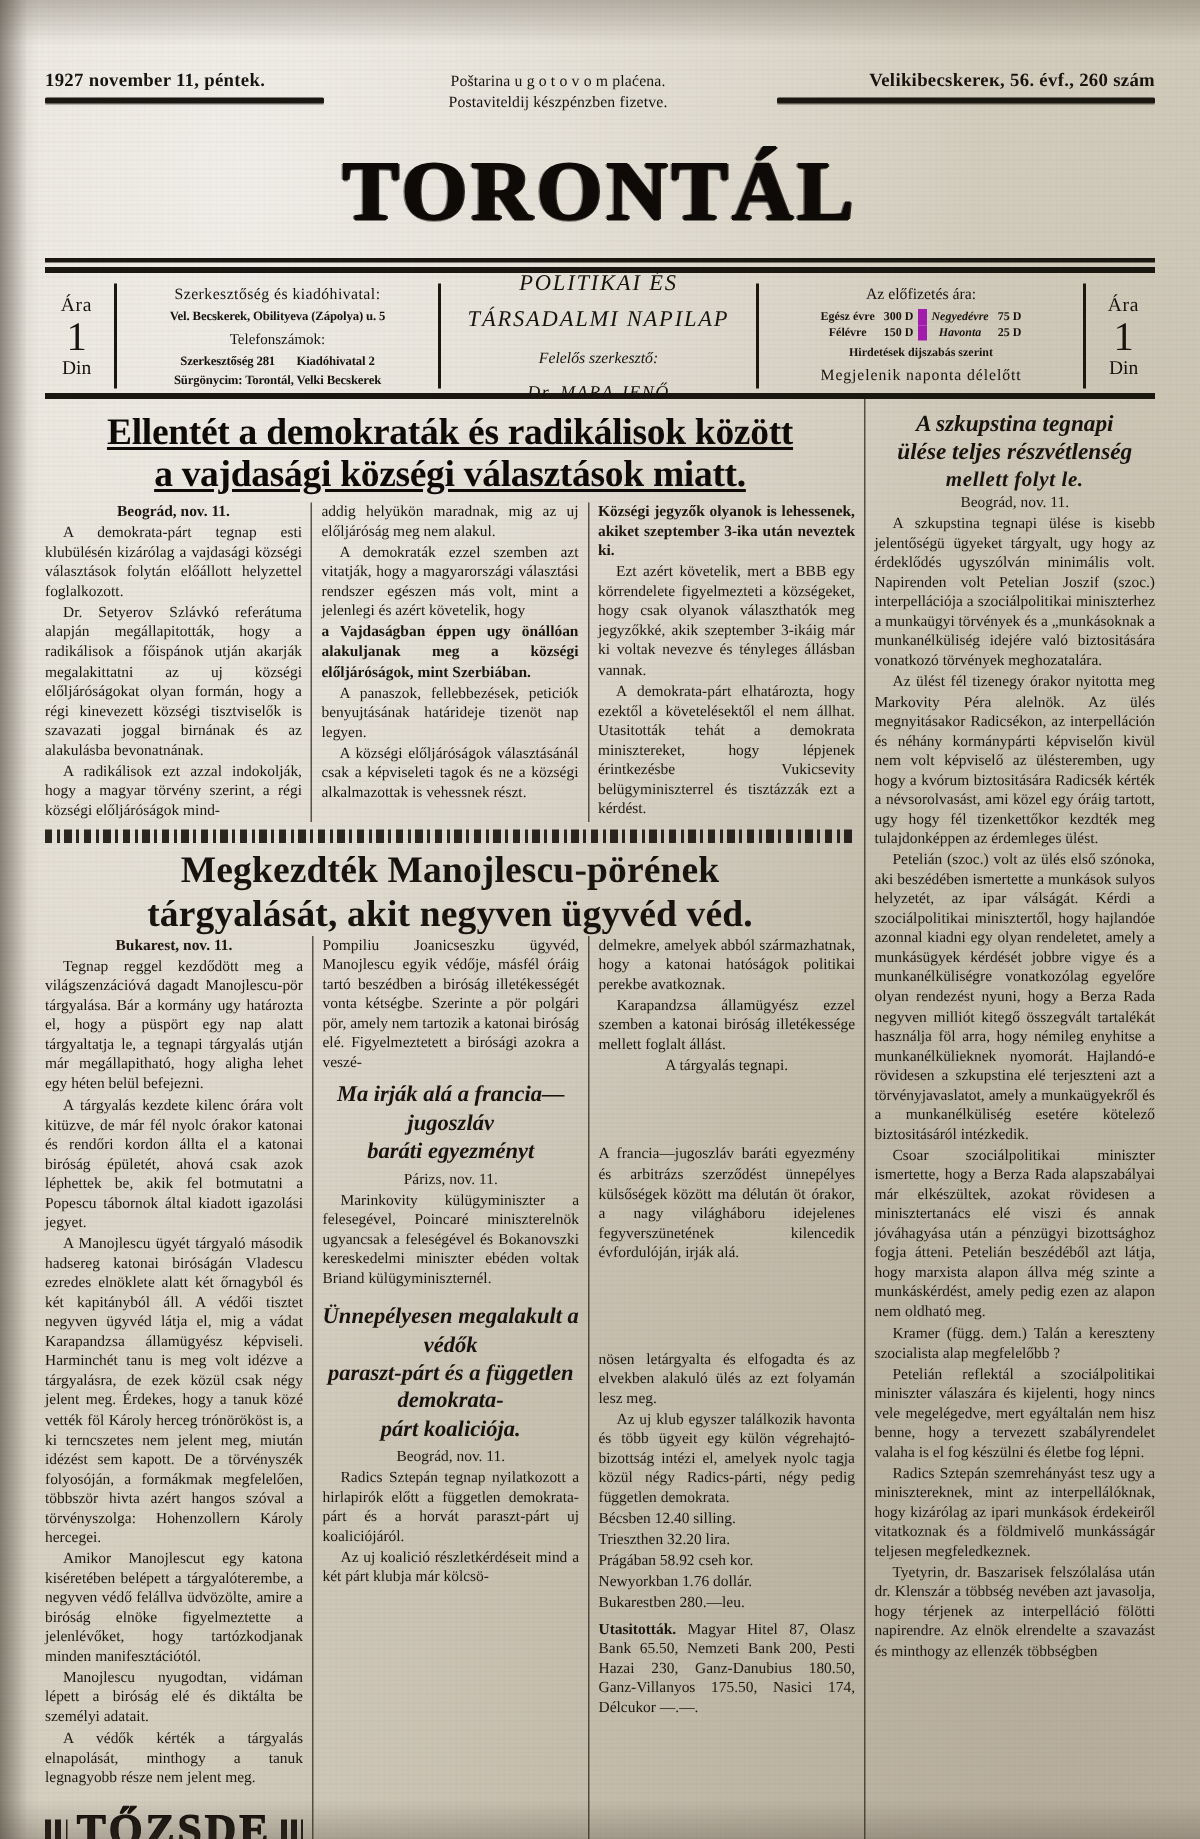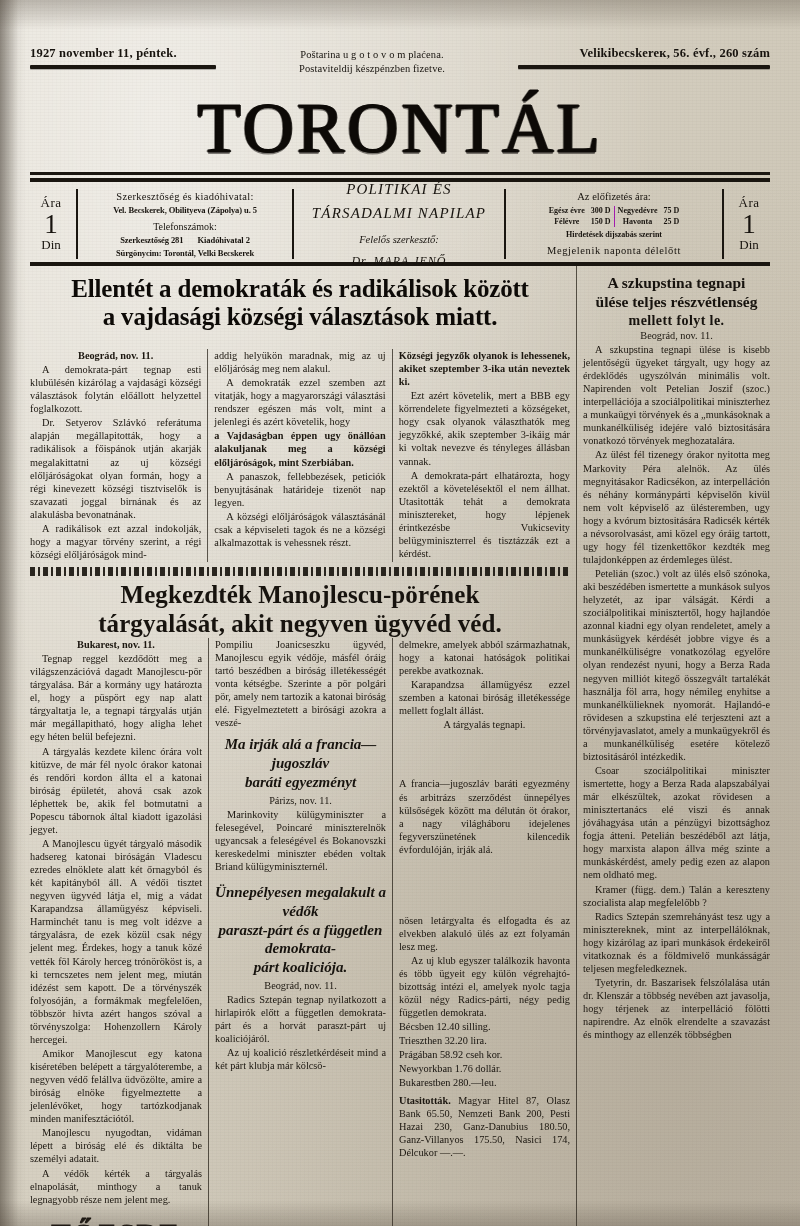--- a/index.html
+++ b/index.html
@@ -56,22 +56,22 @@
   .tb-left .rule-blk{width:186px;}
   .tb-right .rule-blk{width:252px;margin-left:auto;}
   .tb-mid div{font-size:10.5px;line-height:1.35;letter-spacing:.1px;}
 
   
   .nameplate{
     text-align:center;margin-top:6px;height:84px;position:relative;overflow:hidden;
   }
   .nameplate .title{
     font-family:"Liberation Serif", serif;
-    font-weight:normal;
-    font-size:71px;
+    font-weight:bold;
+    font-size:56px;
     line-height:84px;
     letter-spacing:3px;
     color:#0d0a07;
     text-shadow:
       1.5px 0 0 rgba(13,10,7,.85),
       -1.5px 0 0 rgba(13,10,7,.5),
       0 1.5px 0 rgba(13,10,7,.5);
     -webkit-text-stroke:1.2px #0d0a07;
   }
   .np-rule{height:3px;background:#1a1610;margin-top:2px;}
@@ -89,36 +89,36 @@
   .mb-office .s{font-size:8.5px;font-weight:bold;letter-spacing:-.1px;}
   .mb-office .tel{font-size:10px;margin-top:2px;}
   .mb-center{flex:1;text-align:center;line-height:1.6;font-style:italic;}
   .mb-center .pol{font-size:15px;letter-spacing:1.2px;}
   .mb-center .fel{font-size:10.5px;margin-top:7px;}
   .mb-center .edit{font-size:12px;letter-spacing:1px;margin-top:3px;}
   .mb-sub{width:208px;text-align:center;line-height:1.35;}
   .mb-sub .h{font-size:10.5px;}
   .mb-sub table{margin:2px auto 0;border-collapse:collapse;font-size:8px;font-weight:bold;}
   .mb-sub td{padding:0 3px;white-space:nowrap;}
-  .mb-sub td.vr{border-left:1px solid #a21caf;}
+  .mb-sub td.vr{border-left:6px solid #a21caf;font-style:italic;}
   .mb-sub .hird{font-size:8px;font-weight:bold;margin-top:3px;}
   .mb-sub .meg{font-size:10.5px;letter-spacing:.6px;margin-top:3px;}
   .mast-rule{height:4px;background:#1a1610;margin-top:3px;}
 
   
   .hl-main{
     text-align:center;font-weight:bold;font-size:25px;line-height:1.12;
-    letter-spacing:-.2px;color:#0d0a07;margin:9px 0 18px;
+    letter-spacing:-.2px;color:#0d0a07;margin:9px 0 4px;text-decoration:underline;
   }
   .hl-main2{
     text-align:center;font-weight:bold;font-size:25px;line-height:1.14;
     letter-spacing:.1px;margin:5px 0 0;
   }
   .hl-right{
-    text-align:center;font-weight:bold;font-size:15.5px;
+    text-align:center;font-style:italic;font-weight:bold;font-size:15.5px;
     line-height:1.22;margin:8px 0 0;
   }
   .hl-right .l3{font-size:14px;letter-spacing:.4px;}
   .hl-italic-box{
     text-align:center;font-style:italic;font-weight:bold;font-size:15px;
     line-height:1.25;margin:6px 0 2px;
   }
 
   
   .col p{
@@ -370,20 +370,21 @@
         <div>A szkupstina tegnapi</div>
         <div>ülése teljes részvétlenség</div>
         <div class="l3">mellett folyt le.</div>
       </div>
       <p class="center"><span>Beográd, nov. 11.</span></p>
       <p>A szkupstina tegnapi ülése is kisebb jelentőségü ügyeket tárgyalt, ugy hogy az érdeklődés ugyszólván minimális volt. Napirenden volt Petelian Joszif (szoc.) interpellációja a szociálpolitikai miniszterhez a munkaügyi törvények és a „munkásoknak a munkanélküliség idejére való biztositására vonatkozó törvények meghozatalára.</p>
       <p>Az ülést fél tizenegy órakor nyitotta meg Markovity Péra alelnök. Az ülés megnyitásakor Radicsékon, az interpelláción és néhány kormánypárti képviselőn kivül nem volt képviselő az ülésteremben, ugy hogy a kvórum biztositására Radicsék kérték a névsorolvasást, ami közel egy óráig tartott, ugy hogy fél tizenkettőkor kezdték meg tulajdonképpen az érdemleges ülést.</p>
       <p>Petelián (szoc.) volt az ülés első szónoka, aki beszédében ismertette a munkások sulyos helyzetét, az ipar válságát. Kérdi a szociálpolitikai minisztertől, hogy hajlandóe azonnal kiadni egy olyan rendeletet, amely a munkásügyek kérdését jobbre vigye és a munkanélküliségre vonatkozólag egyelőre olyan rendezést nyuni, hogy a Berza Rada negyven milliót kitegő összegvált tartalékát használja föl arra, hogy némileg enyhitse a munkanélkülieknek nyomorát. Hajlandó-e rövidesen a szkupstina elé terjeszteni azt a törvényjavaslatot, amely a munkaügyekről és a munkanélküliség esetére kötelező biztositásáról intézkedik.</p>
       <p>Csoar szociálpolitikai miniszter ismertette, hogy a Berza Rada alapszabályai már elkészültek, azokat rövidesen a minisztertanács elé viszi és annak jóváhagyása után a pénzügyi bizottsághoz fogja átteni. Petelián beszédéből azt látja, hogy marxista alapon állva még szinte a munkáskérdést, amely pedig ezen az alapon nem oldható meg.</p>
       <p>Kramer (függ. dem.) Talán a kereszteny szocialista alap megfelelőbb ?</p>
+      <p>Petelián reflektál a szociálpolitikai miniszter válaszára és kijelenti, hogy nincs vele megelégedve, mert egyáltalán nem hisz benne, hogy a tervezett szabályrendelet valaha is el fog készülni és életbe fog lépni.</p>
       <p>Radics Sztepán szemrehányást tesz ugy a minisztereknek, mint az interpellálóknak, hogy kizárólag az ipari munkások érdekeiről vitatkoznak és a földmivelő munkásságár teljesen megfeledkeznek.</p>
       <p>Tyetyrin, dr. Baszarisek felszólalása után dr. Klenszár a többség nevében azt javasolja, hogy térjenek az interpelláció fölötti napirendre. Az elnök elrendelte a szavazást és minthogy az ellenzék többségben</p>
     </div>
   </div>
 </div>
 
 <div class="grain"></div>
 <div class="edge-left"></div>
 <div class="edge-top"></div>
 <div class="edge-bottom"></div>

